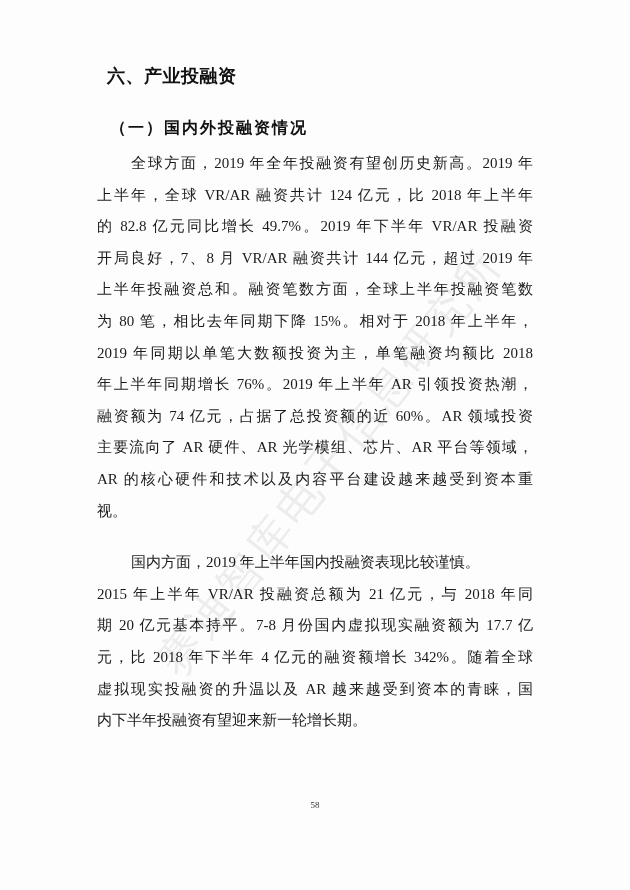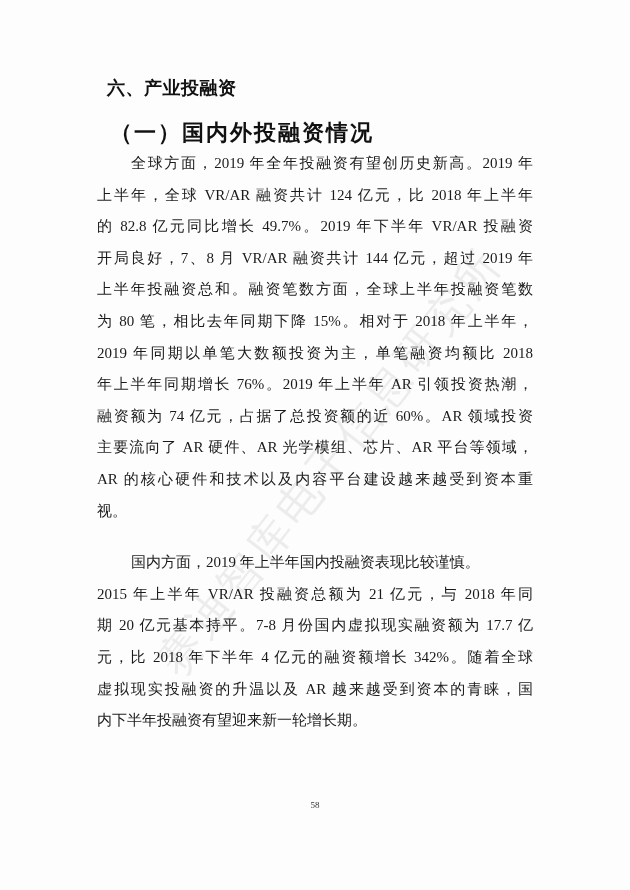--- a/index.html
+++ b/index.html
@@ -1,26 +1,26 @@
 <!DOCTYPE html>
 <html><head>
 <meta charset="utf-8">
 <style>
   html, body { margin: 0; padding: 0; background: #ffffff; }
   body { width: 630px; height: 890px; position: relative; overflow: hidden; }
   .page { position: absolute; left: 0; top: 0; width: 630px; height: 890px; background: #fdfdfd; }
   .heading {
-    position: absolute; left: 107px; top: 76px;
+    position: absolute; left: 107px; top: 64px;
     font-family: "DejaVu Sans", sans-serif; font-weight: bold;
     font-size: 18px; color: #111; letter-spacing: 0.5px;
   }
   .subheading {
     position: absolute; left: 110px; top: 118px;
     font-family: "DejaVu Serif", serif; font-weight: bold;
-    font-size: 22px; color: #111; letter-spacing: 2px;
+    font-size: 16px; color: #111; letter-spacing: 2px;
   }
   .body-lines { position: absolute; left: 97px; top: 148px; width: 436px; }
   .line {
     height: 31.6px; line-height: 31.6px; white-space: nowrap;
     font-family: "Liberation Serif", "DejaVu Serif", serif;
     font-size: 15px; color: #1a1a1a;
     text-align: justify; text-align-last: justify;
   }
   .line.indent { padding-left: 34px; }
   .line.last { text-align-last: left; }

